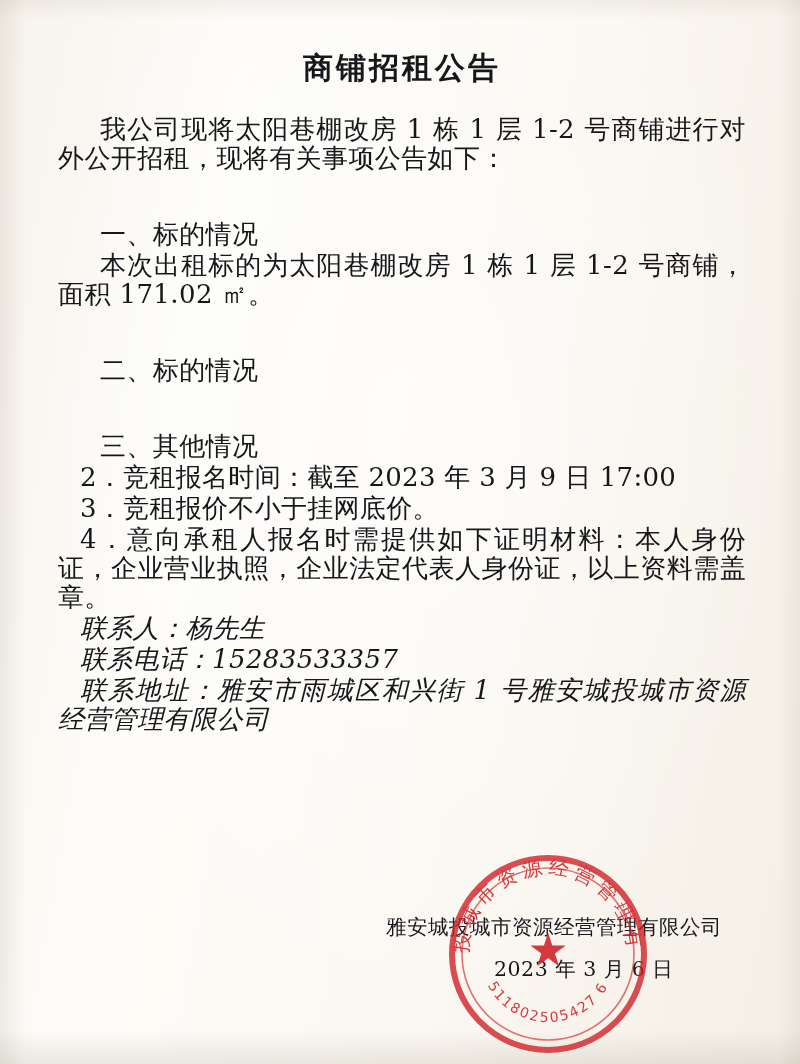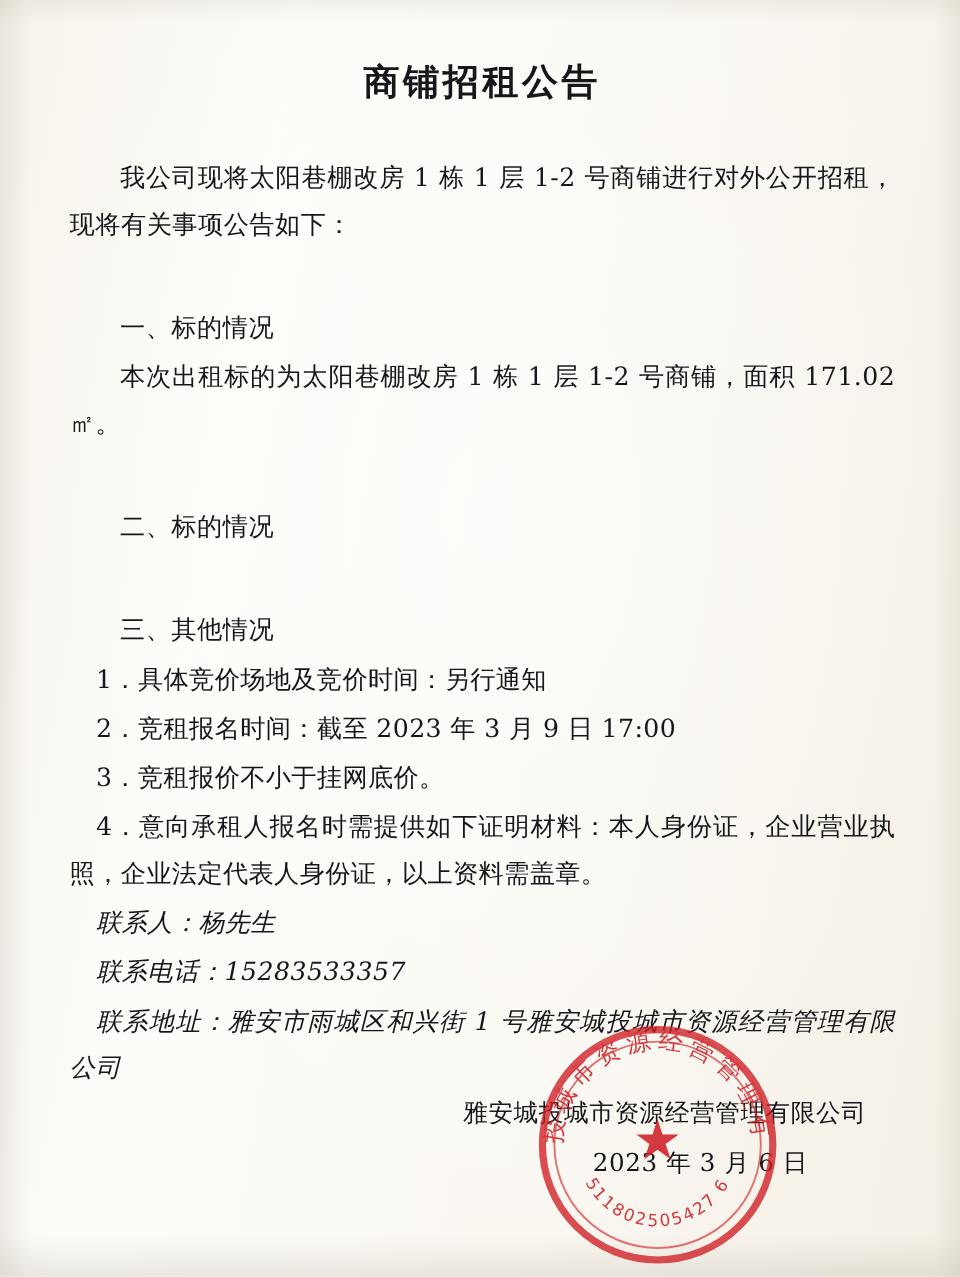--- a/index.html
+++ b/index.html
@@ -40,27 +40,27 @@
     inset: 0;
     padding: 34px 54px 20px 58px;
     box-sizing: border-box;
   }
 
   h1.doc-title {
     font-size: 30px;
     font-weight: bold;
     letter-spacing: 3px;
     text-align: center;
-    margin: 14px 0 40px 0;
+    margin: 14px 0 26px 0;
     font-family: "DejaVu Serif", "Liberation Serif", serif;
   }
 
   p.para {
-    font-size: 21px;
-    line-height: 39px;
+    font-size: 26px;
+    line-height: 29px;
     margin: 0 0 2px 0;
     text-align: justify;
     text-justify: inter-ideograph;
     letter-spacing: 0.4px;
   }
   p.indent {
     text-indent: 42px;
   }
   p.heading {
     text-indent: 42px;
@@ -107,21 +107,20 @@
 
 <div class="page">
 
   <h1 class="doc-title">商铺招租公告</h1>
 
   <p class="para indent">我公司现将太阳巷棚改房 1 栋 1 层 1-2 号商铺进行对外公开招租，现将有关事项公告如下：</p>
   <p class="para heading">一、标的情况</p>
   <p class="para indent">本次出租标的为太阳巷棚改房 1 栋 1 层 1-2 号商铺，面积 171.02 ㎡。</p>
   <p class="para heading">二、标的情况</p>
   <p class="para heading">三、其他情况</p>
-  <p class="para listitem">1．具体竞价场地及竞价时间：另行通知</p>
   <p class="para listitem">2．竞租报名时间：截至 2023 年 3 月 9 日 17:00</p>
   <p class="para listitem">3．竞租报价不小于挂网底价。</p>
   <p class="para listitem">4．意向承租人报名时需提供如下证明材料：本人身份证，企业营业执照，企业法定代表人身份证，以上资料需盖章。</p>
   <p class="para contact">联系人：杨先生</p>
   <p class="para contact">联系电话：15283533357</p>
   <p class="para contact">联系地址：雅安市雨城区和兴街 1 号雅安城投城市资源经营管理有限公司</p>
 
 </div>
 
 <div class="sig-block">

